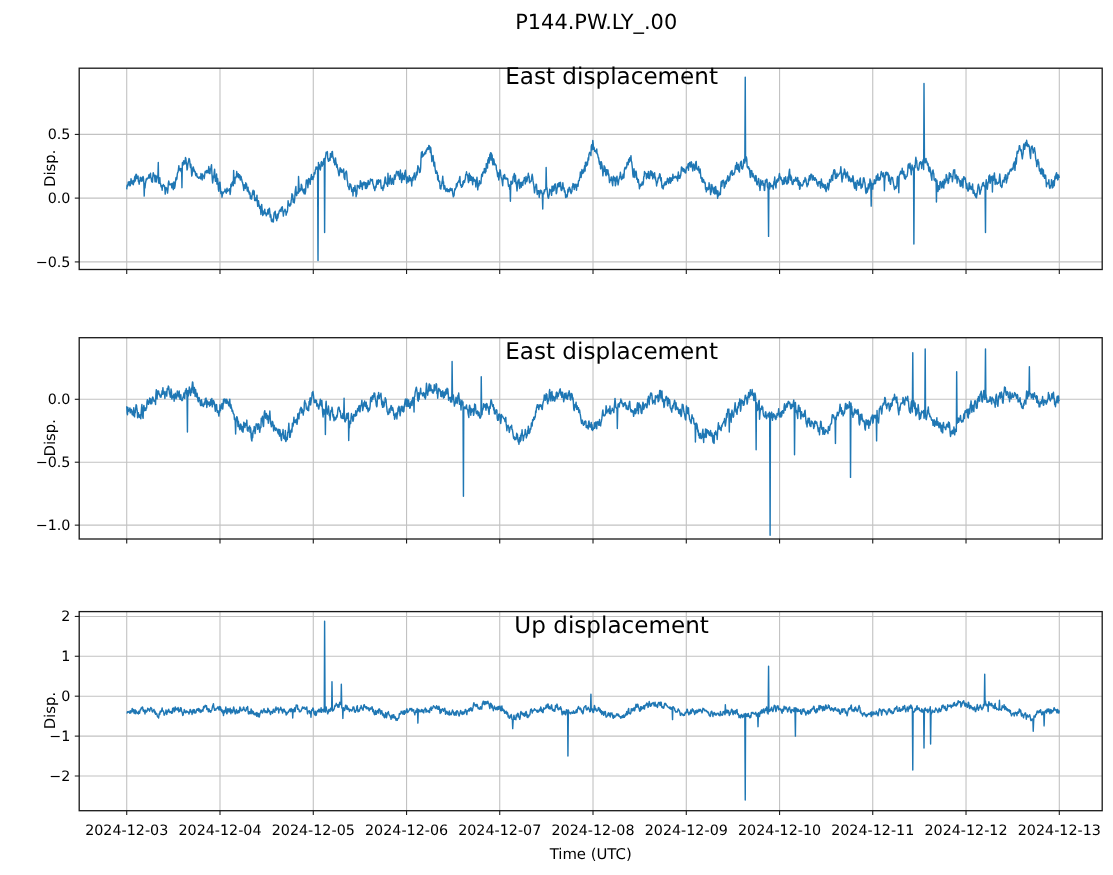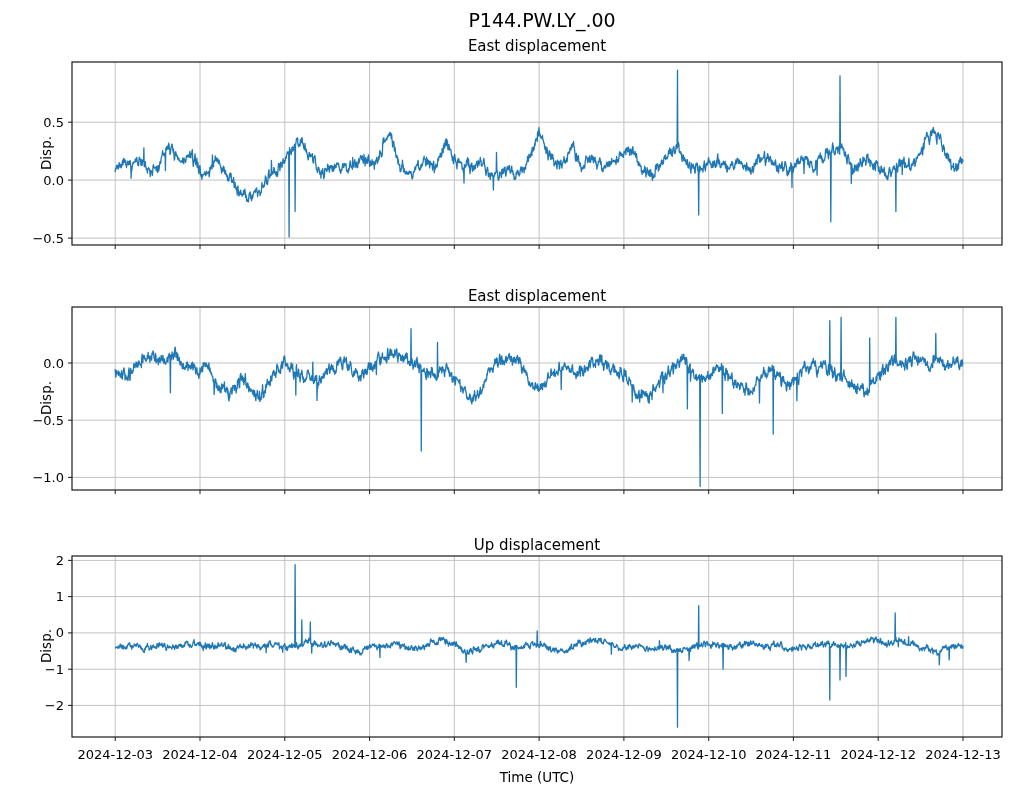--- a/index.html
+++ b/index.html
@@ -1,22 +1,22 @@
 <!DOCTYPE html>
 <html><head>
 <meta charset="utf-8">
 <style>
   html,body{margin:0;padding:0;background:#fff;}
   #figure{position:relative;width:1012px;height:795px;background:#ffffff;
           font-family:"DejaVu Sans","Liberation Sans",sans-serif;color:#000;overflow:hidden;}
   #chart-svg{position:absolute;left:0;top:0;}
   .suptitle{position:absolute;left:522px;top:9px;transform:translateX(-50%);
             font-size:19px;white-space:nowrap;margin-left:20px;}
-  .subtitle{position:absolute;left:537px;transform:translateX(-50%);
-            font-size:15px;white-space:nowrap;}
+  .subtitle{position:absolute;left:556px;transform:translateX(-50%);
+            font-size:21px;white-space:nowrap;margin-top:20px;}
   .ylab{position:absolute;left:46px;transform:translate(-50%,-50%) rotate(-90deg);
         font-size:13.5px;white-space:nowrap;}
   .xlab{position:absolute;left:537px;top:769px;transform:translateX(-50%);
         font-size:13.5px;white-space:nowrap;text-align:center;}
   text{font-family:"DejaVu Sans","Liberation Sans",sans-serif;fill:#000;}
 </style>
 </head>
 <body>
 
 <div id="figure">

